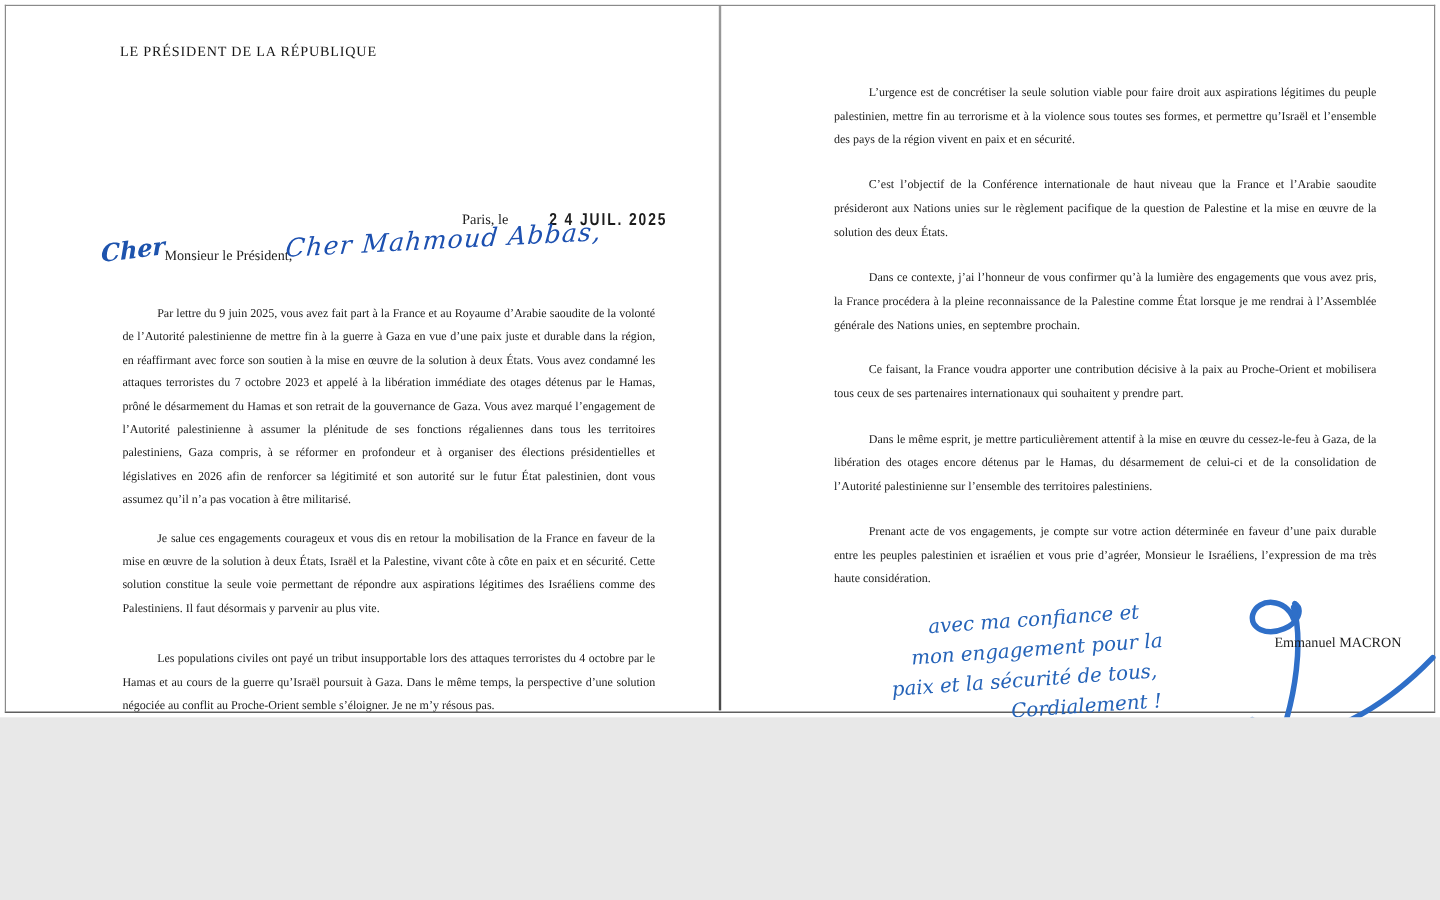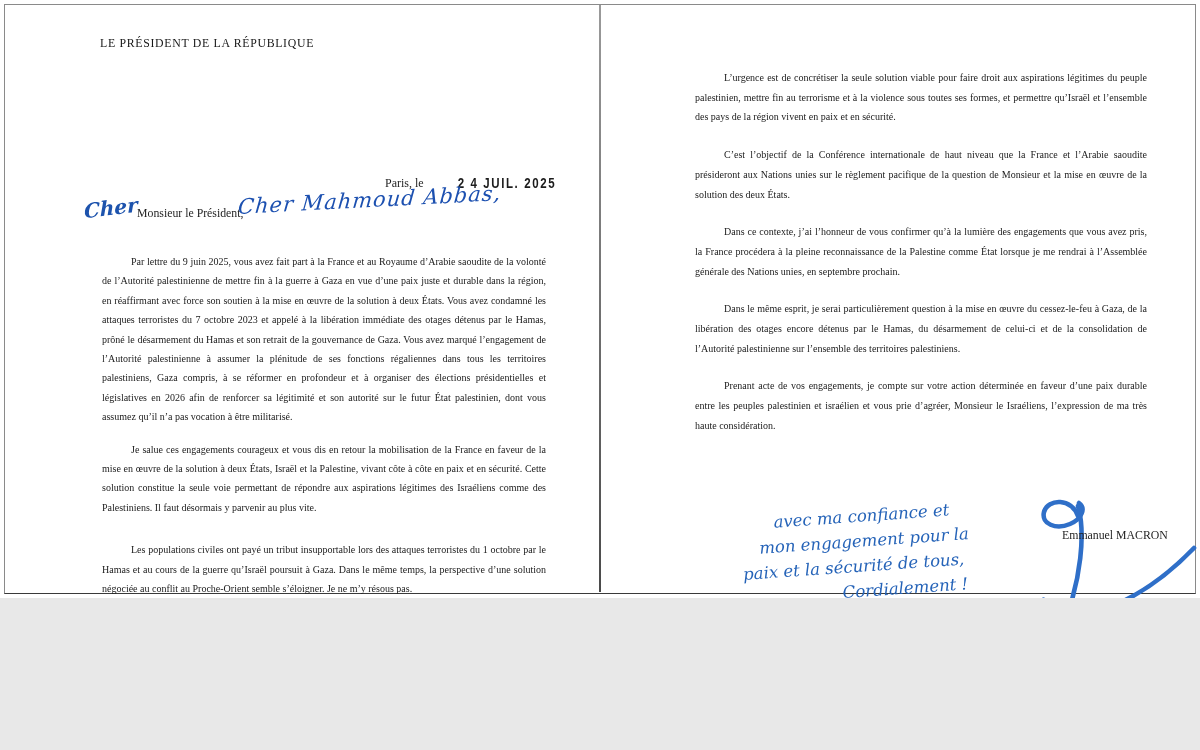--- a/index.html
+++ b/index.html
@@ -80,35 +80,36 @@
 
     <div class="abs hand cher-mark">Cher</div>
 
     <div class="abs salutation">Monsieur le Président,</div>
 
     <div class="abs hand greeting">Cher Mahmoud Abbas,</div>
 
     <div class="abs body1">
       <p class="mb-sm">Par lettre du 9 juin 2025, vous avez fait part à la France et au Royaume d’Arabie saoudite de la volonté de l’Autorité palestinienne de mettre fin à la guerre à Gaza en vue d’une paix juste et durable dans la région, en réaffirmant avec force son soutien à la mise en œuvre de la solution à deux États. Vous avez condamné les attaques terroristes du 7 octobre 2023 et appelé à la libération immédiate des otages détenus par le Hamas, prôné le désarmement du Hamas et son retrait de la gouvernance de Gaza. Vous avez marqué l’engagement de l’Autorité palestinienne à assumer la plénitude de ses fonctions régaliennes dans tous les territoires palestiniens, Gaza compris, à se réformer en profondeur et à organiser des élections présidentielles et législatives en 2026 afin de renforcer sa légitimité et son autorité sur le futur État palestinien, dont vous assumez qu’il n’a pas vocation à être militarisé.</p>
       <p class="mb-lg">Je salue ces engagements courageux et vous dis en retour la mobilisation de la France en faveur de la mise en œuvre de la solution à deux États, Israël et la Palestine, vivant côte à côte en paix et en sécurité. Cette solution constitue la seule voie permettant de répondre aux aspirations légitimes des Israéliens comme des Palestiniens. Il faut désormais y parvenir au plus vite.</p>
-      <p>Les populations civiles ont payé un tribut insupportable lors des attaques terroristes du 1 octobre par le Hamas et au cours de la guerre qu’Israël poursuit à Gaza. Dans le même temps, la perspective d’une solution négociée au conflit au Proche-Orient semble s’éloigner. Je ne m’y résous pas.</p>
+      <p>Les populations civiles ont payé un tribut insupportable lors des attaques terroristes du 4 octobre par le Hamas et au cours de la guerre qu’Israël poursuit à Gaza. Dans le même temps, la perspective d’une solution négociée au conflit au Proche-Orient semble s’éloigner. Je ne m’y résous pas.</p>
     </div>
 
     <div class="abs recipient">
       <div>Son Excellence Monsieur Mahmoud ABBAS</div>
       <div>Président de l’Autorité palestinienne</div>
     </div>
   </div>
 
   <div>
     <div class="abs body2">
       <p>L’urgence est de concrétiser la seule solution viable pour faire droit aux aspirations légitimes du peuple palestinien, mettre fin au terrorisme et à la violence sous toutes ses formes, et permettre qu’Israël et l’ensemble des pays de la région vivent en paix et en sécurité.</p>
-      <p>C’est l’objectif de la Conférence internationale de haut niveau que la France et l’Arabie saoudite présideront aux Nations unies sur le règlement pacifique de la question de Monsieur et la mise en œuvre de la solution des deux États.</p>
+      <p>C’est l’objectif de la Conférence internationale de haut niveau que la France et l’Arabie saoudite présideront aux Nations unies sur le règlement pacifique de la question de Palestine et la mise en œuvre de la solution des deux États.</p>
       <p>Dans ce contexte, j’ai l’honneur de vous confirmer qu’à la lumière des engagements que vous avez pris, la France procédera à la pleine reconnaissance de la Palestine comme État lorsque je me rendrai à l’Assemblée générale des Nations unies, en septembre prochain.</p>
-      <p>Dans le même esprit, je serai particulièrement question à la mise en œuvre du cessez-le-feu à Gaza, de la libération des otages encore détenus par le Hamas, du désarmement de celui-ci et de la consolidation de l’Autorité palestinienne sur l’ensemble des territoires palestiniens.</p>
+      <p>Ce faisant, la France voudra apporter une contribution décisive à la paix au Proche-Orient et mobilisera tous ceux de ses partenaires internationaux qui souhaitent y prendre part.</p>
+      <p>Dans le même esprit, je mettre particulièrement attentif à la mise en œuvre du cessez-le-feu à Gaza, de la libération des otages encore détenus par le Hamas, du désarmement de celui-ci et de la consolidation de l’Autorité palestinienne sur l’ensemble des territoires palestiniens.</p>
       <p>Prenant acte de vos engagements, je compte sur votre action déterminée en faveur d’une paix durable entre les peuples palestinien et israélien et vous prie d’agréer, Monsieur le Israéliens, l’expression de ma très haute considération.</p>
     </div>
 
     <div class="abs hand note">
       <div class="l0">avec ma confiance et</div>
       <div class="l1">mon engagement pour la</div>
       <div class="l2">paix et la sécurité de tous,</div>
       <div class="l3">Cordialement !</div>
     </div>
 

